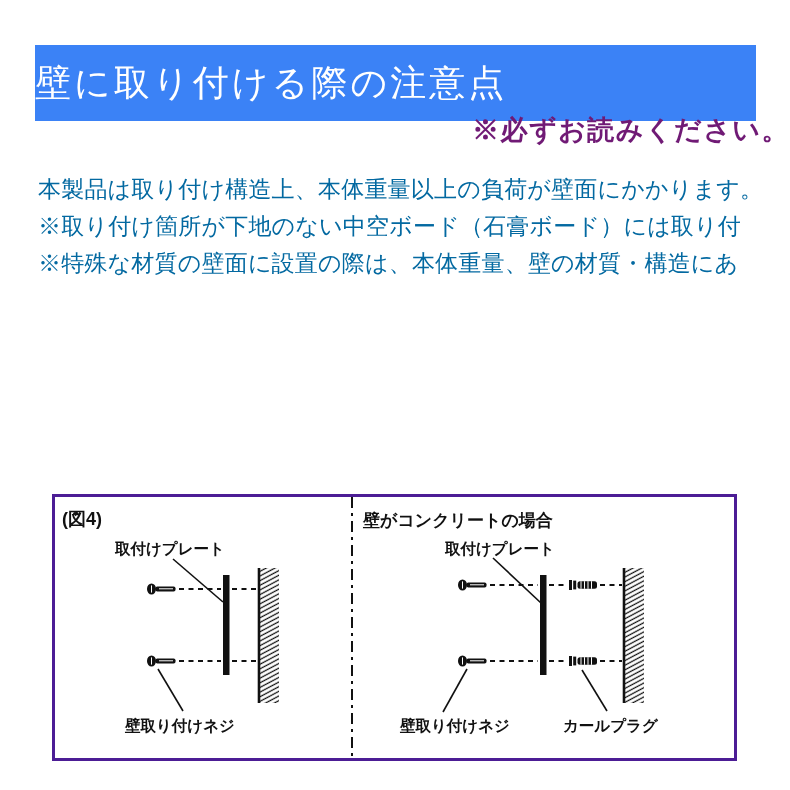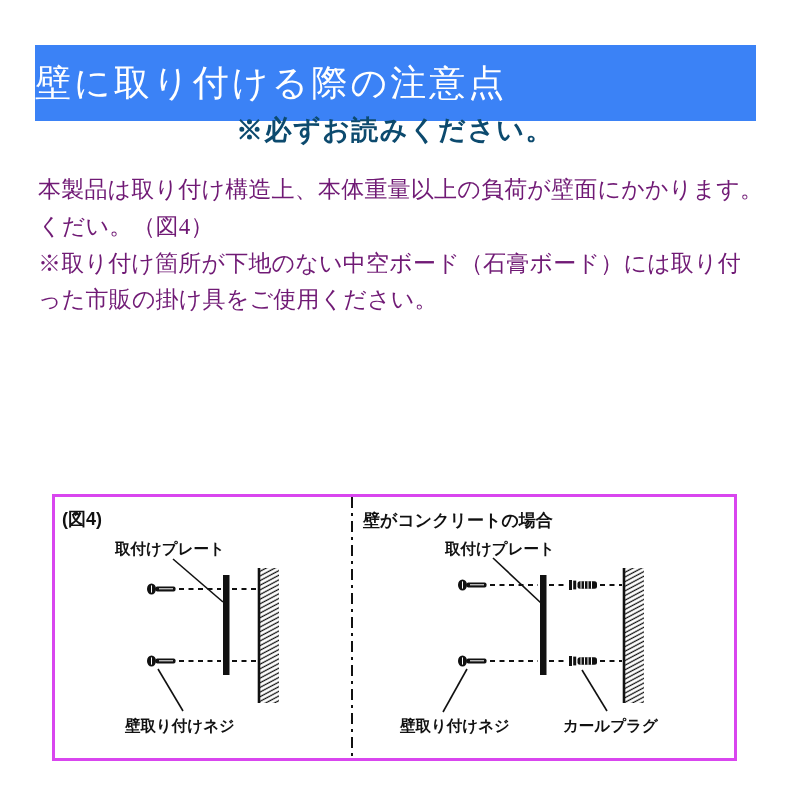--- a/index.html
+++ b/index.html
@@ -10,31 +10,31 @@
   }
   .banner{
     position:absolute;left:35px;top:17px;width:721px;height:76px;
     background:#3b82f6;display:flex;align-items:center;justify-content:flex-start;margin-top:28px;
   }
   .banner-title{
     color:#ffffff;font-size:36px;letter-spacing:3px;font-weight:500;
     font-family:"Liberation Serif","DejaVu Serif",serif;white-space:nowrap;
   }
   .notice{
-    position:absolute;left:0;top:112px;width:790px;text-align:center;
-    font-size:27px;font-weight:bold;letter-spacing:1.5px;color:#0c4a6e;
+    position:absolute;left:0;top:112px;width:790px;text-align:right;
+    font-size:27px;font-weight:bold;letter-spacing:1.5px;color:#701a75;
   }
   .body-text{
     position:absolute;left:38px;top:172px;width:725px;
-    font-size:23px;line-height:36.8px;letter-spacing:0.2px;color:#701a75;
+    font-size:23px;line-height:36.8px;letter-spacing:0.2px;color:#0369a1;
   }
   .body-text .line{white-space:nowrap;}
   .figure-box{
     position:absolute;left:52px;top:494px;width:679px;height:261px;
-    border:3px solid #d946ef;background:#ffffff;
+    border:3px solid #4c1d95;background:#ffffff;
   }
   .figure-box svg{display:block;}
   svg text{
     font-family:"Liberation Sans","DejaVu Sans",sans-serif;
     font-weight:bold;fill:#111111;
   }
   .fig-caption{font-size:18px;}
   .panel-title{font-size:17px;}
   .part-label{font-size:15.5px;}
 </style>
@@ -42,23 +42,22 @@
 <body>
 
 <div class="banner">
   <div class="banner-title">壁に取り付ける際の注意点</div>
 </div>
 
 <div class="notice">※必ずお読みください。</div>
 
 <div class="body-text">
   <div class="line">本製品は取り付け構造上、本体重量以上の負荷が壁面にかかります。</div>
-  <div class="line">くだい。（図4）</div>
   <div class="line">※取り付け箇所が下地のない中空ボード（石膏ボード）には取り付</div>
-  <div class="line">った市販の掛け具をご使用ください。</div>
+  <div class="line">※特殊な材質の壁面に設置の際は、本体重量、壁の材質・構造にあ</div>
 </div>
 
 <div class="figure-box">
   <svg width="679" height="261" viewBox="0 0 679 261">
     <defs>
       <pattern id="hatch" patternUnits="userSpaceOnUse" width="8" height="4.1" patternTransform="rotate(-28)">
         <line x1="0" y1="2" x2="8" y2="2" stroke="#111111" stroke-width="1.25"></line>
       </pattern>
       <g id="screw">
         <ellipse cx="4.5" cy="0" rx="4.5" ry="5.5" fill="#111111"></ellipse>

